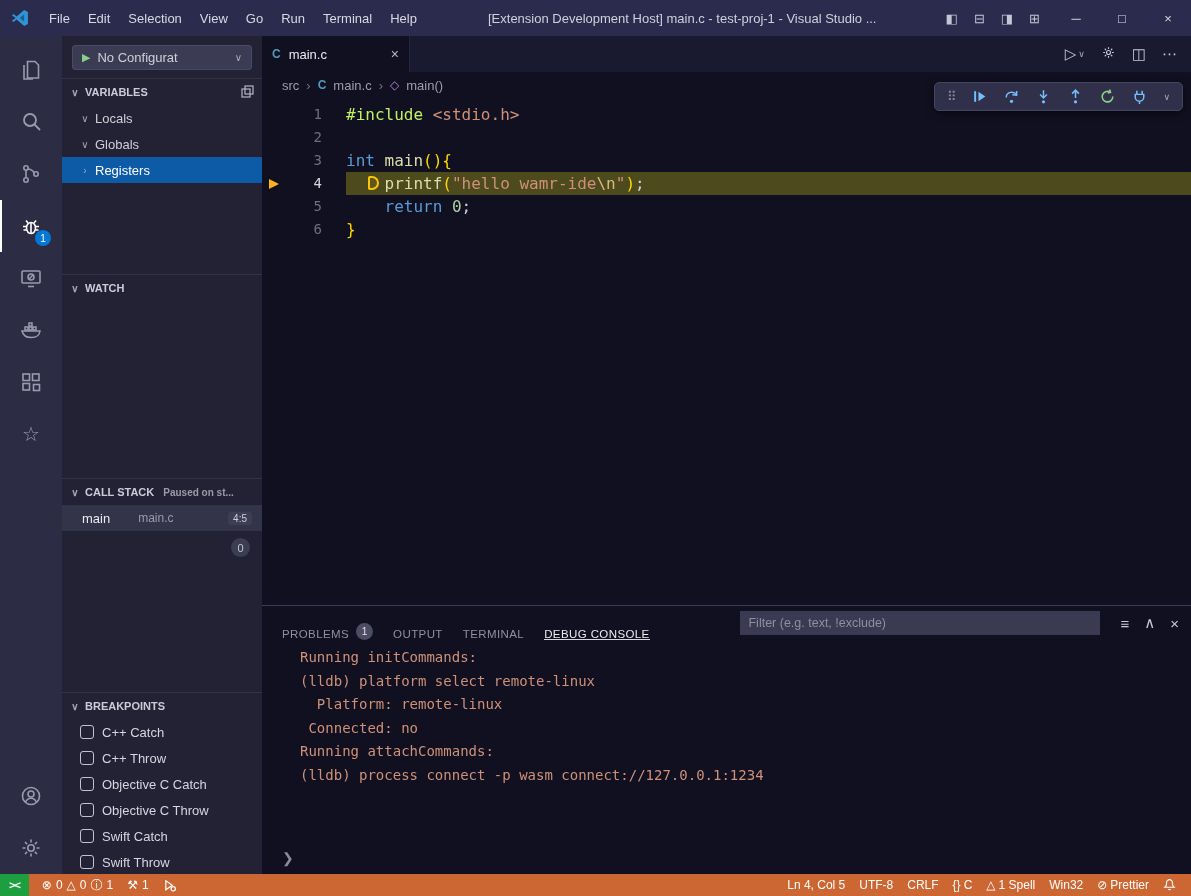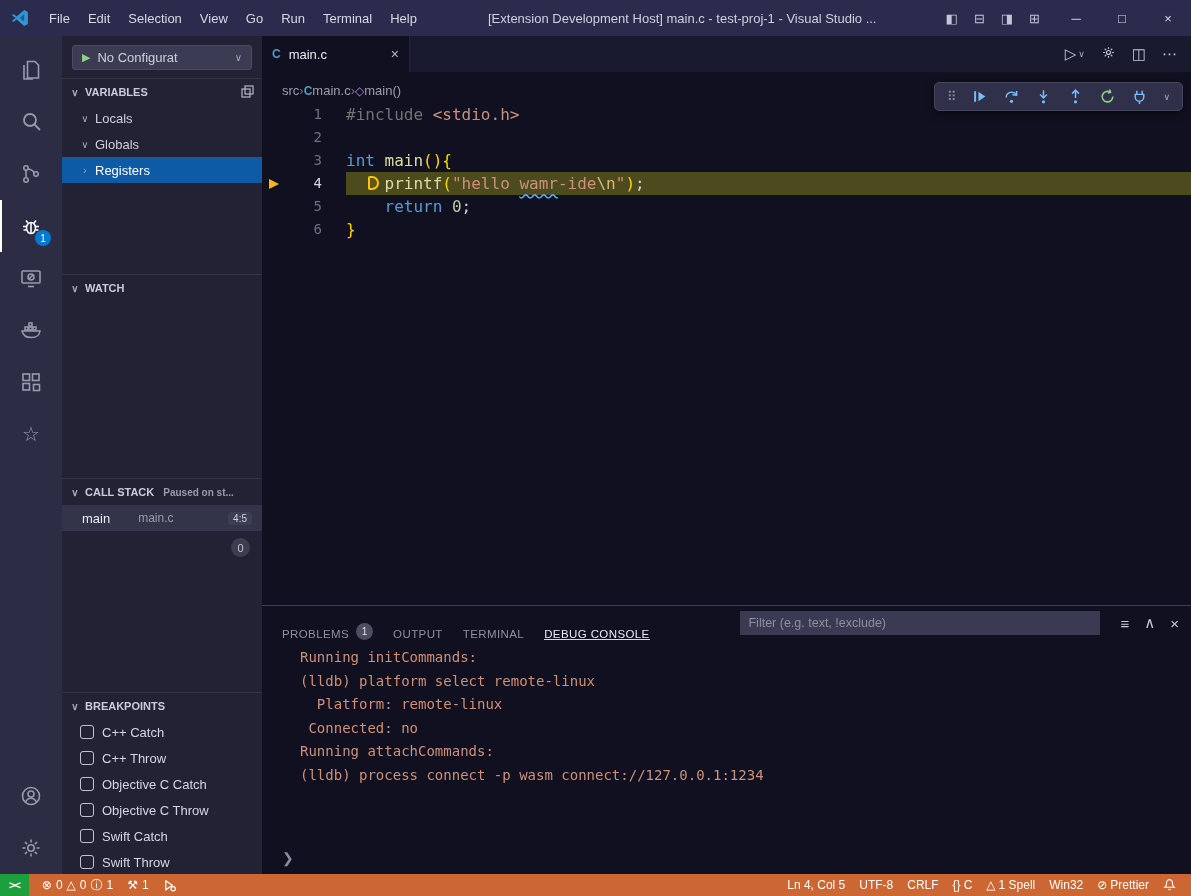--- a/index.html
+++ b/index.html
@@ -74,42 +74,42 @@
   .editor-col{flex:1;display:flex;flex-direction:column;min-width:0;background:var(--editor-bg);position:relative}
   .tabbar{height:36px;background:#191930;display:flex;align-items:stretch;flex:none}
   .tab{width:148px;background:var(--editor-bg);display:flex;align-items:center;gap:8px;
        padding:0 10px;color:#eaeaf2;border-right:1px solid #252542}
   .c-icon{color:#519aba;font-weight:bold;font-size:12px}
   .tab-close{margin-left:auto;color:#b8b8c6;font-size:14px}
   .tab-actions{margin-left:auto;display:flex;align-items:center;gap:16px;padding-right:14px;
                color:#c6c6d4;font-size:15px}
   .run-drop{display:flex;align-items:center;gap:2px}
   .mini-chev{font-size:9px;color:#aab}
-  .breadcrumbs{height:26px;display:flex;align-items:flex-end;padding:0 20px;
+  .breadcrumbs{height:26px;display:flex;align-items:center;gap:7px;padding:0 20px;
                color:#9d9dac;flex:none;font-size:13px}
   .bc-sep{color:#73738a}
   .bc-sym{color:#b180d7;font-size:12px}
 
   
   .code-area{flex:1;position:relative;font-family:"DejaVu Sans Mono",monospace;
              font-size:16px;line-height:23px;padding-top:5px;overflow:hidden}
   .code-line{display:flex;height:23px}
   .glyph{width:24px;flex:none;display:flex;align-items:center;justify-content:center}
   .cur-arrow{width:0;height:0;border-left:10px solid #ffb31a;
              border-top:5.5px solid transparent;border-bottom:5.5px solid transparent}
   .lnum{width:36px;flex:none;text-align:right;color:#6e6e82;font-size:14px}
   .lcontent{margin-left:24px;flex:1;white-space:pre;position:relative}
   .code-line.current .lcontent{background:var(--line-highlight)}
   .code-line.current .lnum{color:#d7d7e0}
   .inline-bp{position:absolute;left:22px;top:4px;width:11px;height:14px;
              border:2px solid var(--breakpoint-yellow);border-radius:2px 8px 8px 2px;
              background:rgba(255,198,0,.10)}
-  .tk-kw{color:#569cd6}.tk-kw2{color:#737373}.tk-fn{color:#dcdcaa}.tk-str{color:#ce9178}
+  .tk-kw{color:#569cd6}.tk-kw2{color:#bef264}.tk-fn{color:#dcdcaa}.tk-str{color:#ce9178}
   .tk-esc{color:#d7ba7d}.tk-num{color:#b5cea8}.tk-br{color:#ffd700}.tk-pl{color:#d4d4d4}
-  .squig{text-decoration:underline;text-decoration-style:wavy;text-decoration-color:#4fb0ff;
+  .squig{text-decoration-style:wavy;text-decoration-color:#4fb0ff;
          text-underline-offset:4px}
 
   
   .debug-toolbar{position:absolute;top:46px;right:8px;background:#30304a;border:1px solid #45455f;
                  border-radius:5px;box-shadow:0 2px 8px rgba(0,0,0,.5);display:flex;align-items:center;
                  gap:15px;padding:5px 12px;z-index:5;color:var(--icon-blue)}
   .debug-toolbar svg{width:17px;height:17px;display:block}
   .dt-grip{color:#8a8a9e}
   .dt-green{color:var(--icon-green)}
 

